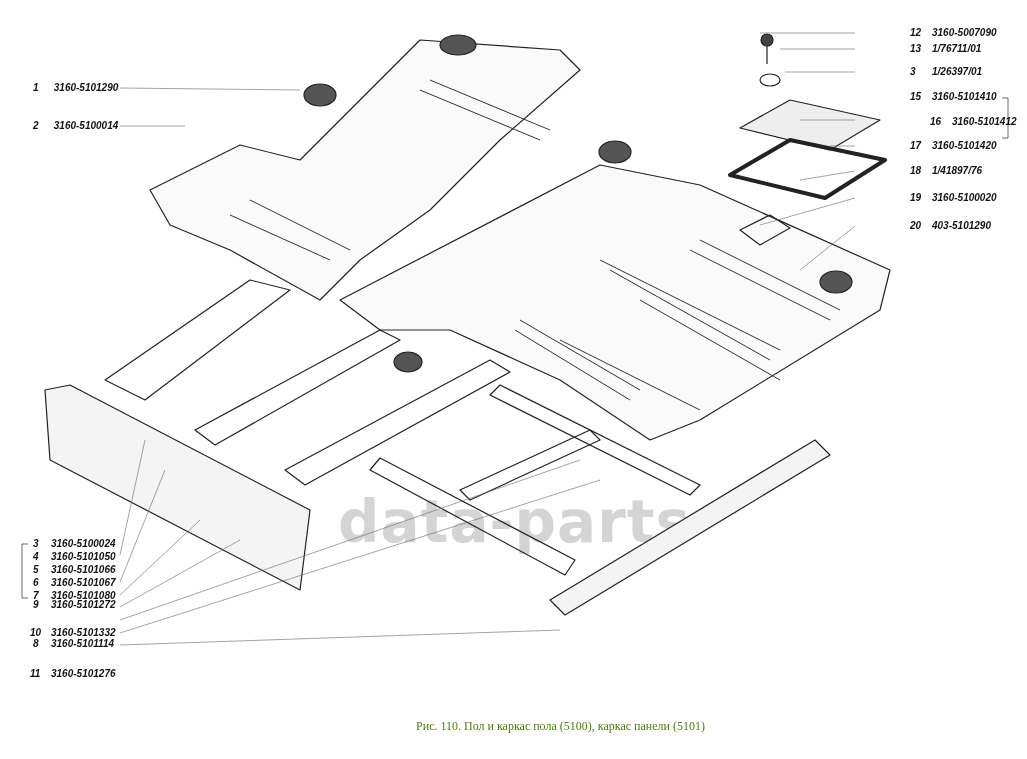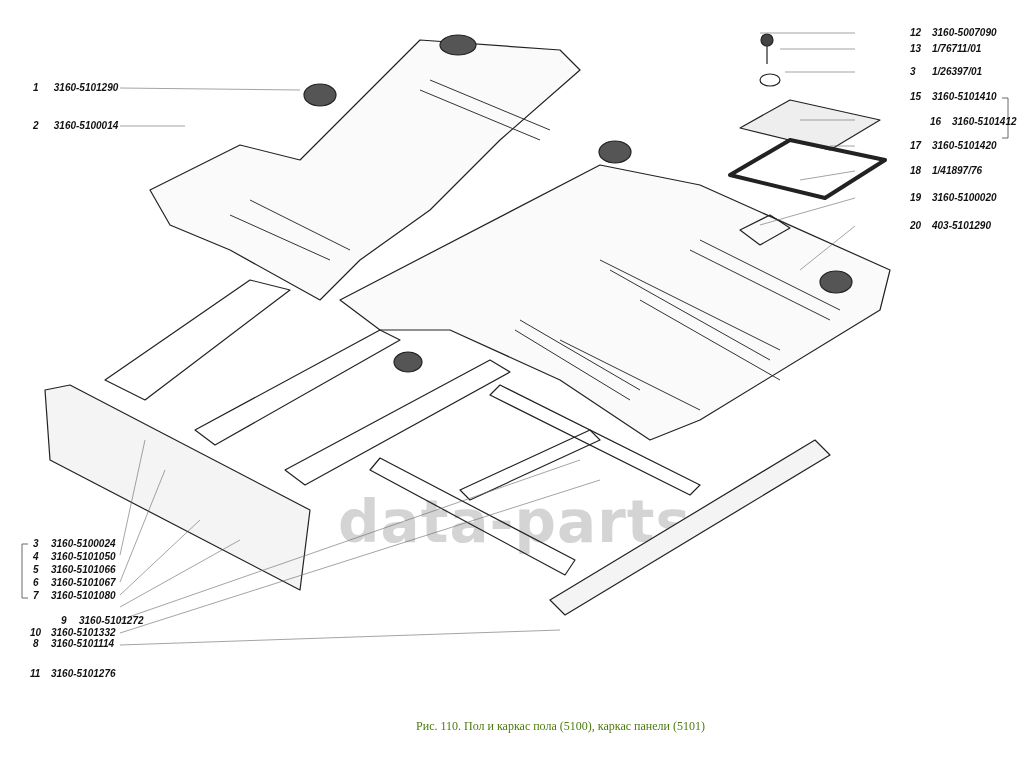--- a/index.html
+++ b/index.html
@@ -101,21 +101,21 @@
   <span class="num">2</span>
   <span>3160-5100014</span>
 </div>
 
 <div class="label" style="left:33px; top:538px;"><span class="num">3</span><span>3160-5100024</span></div>
 <div class="label" style="left:33px; top:551px;"><span class="num">4</span><span>3160-5101050</span></div>
 <div class="label" style="left:33px; top:564px;"><span class="num">5</span><span>3160-5101066</span></div>
 <div class="label" style="left:33px; top:577px;"><span class="num">6</span><span>3160-5101067</span></div>
 <div class="label" style="left:33px; top:590px;"><span class="num">7</span><span>3160-5101080</span></div>
 <div class="label" style="left:33px; top:638px;"><span class="num">8</span><span>3160-5101114</span></div>
-<div class="label" style="left:33px; top:615px;margin-left:28px;"><span class="num">9</span><span>3160-5101272</span></div>
+<div class="label" style="left:33px; top:599px;"><span class="num">9</span><span>3160-5101272</span></div>
 <div class="label" style="left:30px; top:627px;"><span class="num" style="width:21px">10</span><span>3160-5101332</span></div>
 <div class="label" style="left:30px; top:668px;"><span class="num" style="width:21px">11</span><span>3160-5101276</span></div>
 
 <div class="label right" style="left:910px; top:27px;"><span class="num">12</span><span>3160-5007090</span></div>
 <div class="label right" style="left:910px; top:43px;"><span class="num">13</span><span>1/76711/01</span></div>
 <div class="label right" style="left:910px; top:66px;"><span class="num">3</span><span>1/26397/01</span></div>
 <div class="label right" style="left:910px; top:91px;"><span class="num">15</span><span>3160-5101410</span></div>
 <div class="label right" style="left:910px; top:116px;margin-left:20px;"><span class="num">16</span><span>3160-5101412</span></div>
 <div class="label right" style="left:910px; top:140px;"><span class="num">17</span><span>3160-5101420</span></div>
 <div class="label right" style="left:910px; top:165px;"><span class="num">18</span><span>1/41897/76</span></div>

